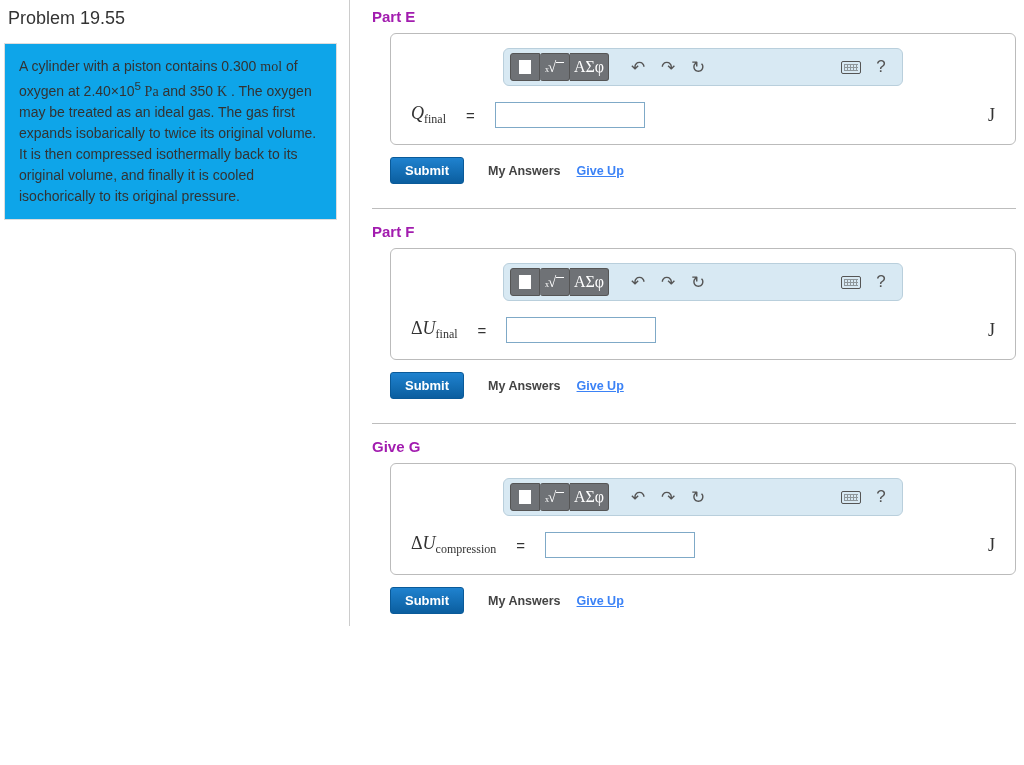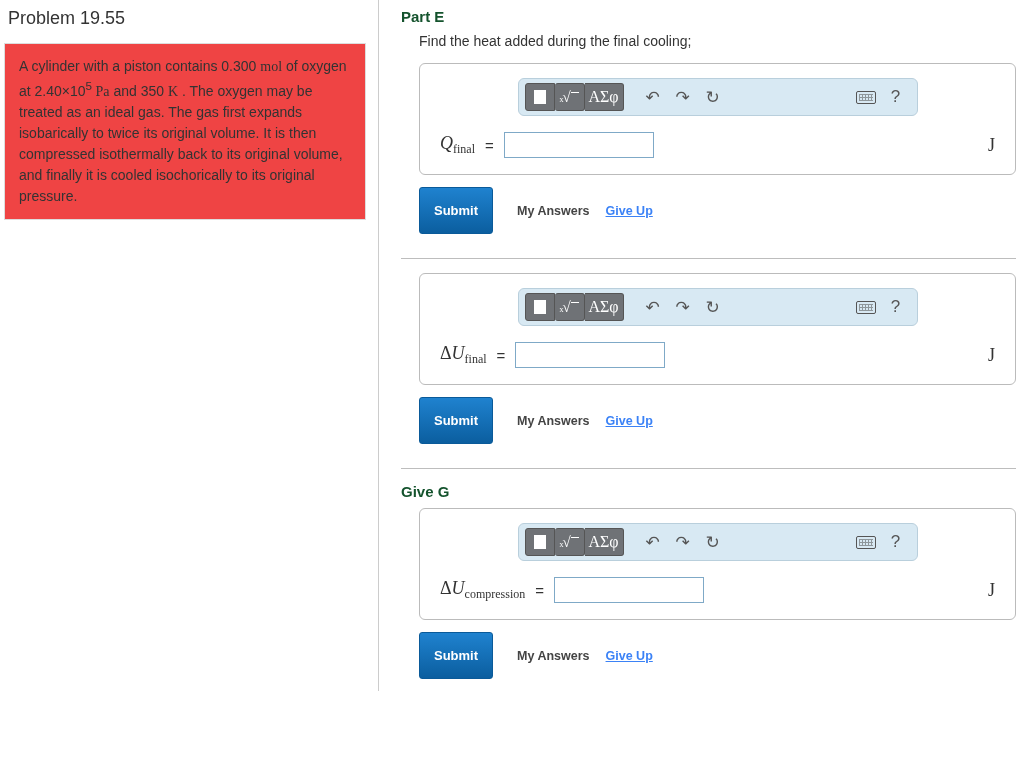--- a/index.html
+++ b/index.html
@@ -7,54 +7,54 @@
     font-family: Arial, Helvetica, sans-serif;
     font-size: 14px;
     color: #333;
     background: #fff;
     width: 1024px;
   }
   .page {
     display: flex;
   }
   .left-col {
-    width: 379px;
+    width: 350px;
     padding: 8px 12px 12px 4px;
     border-right: 1px solid #ccc;
   }
   .problem-title {
     font-size: 18px;
     font-weight: normal;
     color: #333;
     margin: 0 0 14px 4px;
   }
   .problem-box {
     border: 1px solid #ddd;
-    background: #ef4444;
+    background: #0ea5e9;
     padding: 12px 14px;
     line-height: 1.5;
     font-size: 14px;
     color: #333;
   }
   .right-col {
     flex: 1;
     padding: 0 8px 12px 22px;
   }
   .part {
     padding-top: 8px;
   }
   .part + .part {
     border-top: 1px solid #bdbdbd;
     margin-top: 24px;
     padding-top: 14px;
   }
   .part-hdr {
     font-size: 15px;
     font-weight: bold;
-    color: #14532d;
+    color: #a21caf;
     margin-bottom: 8px;
   }
   .part-prompt {
     font-size: 14px;
     margin: 0 0 14px 18px;
     color: #333;
   }
   .answer-box {
     border: 1px solid #bbb;
     border-radius: 6px;
@@ -134,21 +134,21 @@
     position: absolute;
     inset: 2px;
     background:
       repeating-linear-gradient(to right, #555 0 1px, transparent 1px 3px),
       repeating-linear-gradient(to bottom, #555 0 1px, transparent 1px 3px);
     opacity: 0.55;
   }
   .answer-row {
     display: flex;
     align-items: center;
-    gap: 8px;
+    gap: 18px;
     padding: 2px 2px;
   }
   .answer-var {
     font-family: "Times New Roman", serif;
     font-style: italic;
     font-size: 18px;
   }
   .answer-sub {
     font-family: "Times New Roman", serif;
     font-style: normal;
@@ -179,21 +179,21 @@
     margin: 0 0 0 18px;
   }
   .btn-submit {
     background: #0d6bb3;
     background: linear-gradient(#1f82cf, #0b5e9f);
     color: #fff;
     font-weight: bold;
     font-size: 13px;
     border: 1px solid #0a5a99;
     border-radius: 3px;
-    padding: 15px 14px;
+    padding: 5px 14px;
     cursor: pointer;
   }
   .my-answers {
     color: #444;
     font-size: 12.5px;
     font-weight: bold;
     cursor: pointer;
     margin-left: 8px;
   }
   .give-up {
@@ -212,21 +212,20 @@
     <h1 class="problem-title">Problem 19.55</h1>
     <div class="problem-box">
       <span>A cylinder with a piston contains 0.300 </span><span style="font-family:'Times New Roman',serif">mol</span><span> of oxygen at 2.40×10</span><sup>5</sup><span style="font-family:'Times New Roman',serif"> Pa</span><span> and 350 </span><span style="font-family:'Times New Roman',serif">K</span><span> . The oxygen may be treated as an ideal gas. The gas first expands isobarically to twice its original volume. It is then compressed isothermally back to its original volume, and finally it is cooled isochorically to its original pressure.</span>
     </div>
   </div>
 
   <div class="right-col">
 
     <div class="part">
       <div class="part-hdr">Part E</div>
-      <div class="part-prompt">Find the heat added during the final cooling;</div>
       <div class="answer-box">
         <div class="toolbar">
           <div class="tool-group solid">
             <div class="tool-btn">
                 <span class="icon-rect"></span>
               </div>
             <div class="tool-btn">
                 <span class="icon-radical"><sup style="font-size:8px;margin-right:-1px;">x</sup>√<span style="border-top:1px solid #fff;display:inline-block;width:8px;height:10px;"></span></span>
               </div>
             <div class="tool-btn">
@@ -263,20 +262,21 @@
         </div>
       </div>
       <div class="actions">
         <button class="btn-submit">Submit</button>
         <span class="my-answers">My Answers</span>
         <span class="give-up">Give Up</span>
       </div>
     </div>
 
     <div class="part">
+      <div class="part-hdr">Part F</div>
       <div class="answer-box">
         <div class="toolbar">
           <div class="tool-group solid">
             <div class="tool-btn">
                 <span class="icon-rect"></span>
               </div>
             <div class="tool-btn">
                 <span class="icon-radical"><sup style="font-size:8px;margin-right:-1px;">x</sup>√<span style="border-top:1px solid #fff;display:inline-block;width:8px;height:10px;"></span></span>
               </div>
             <div class="tool-btn">

